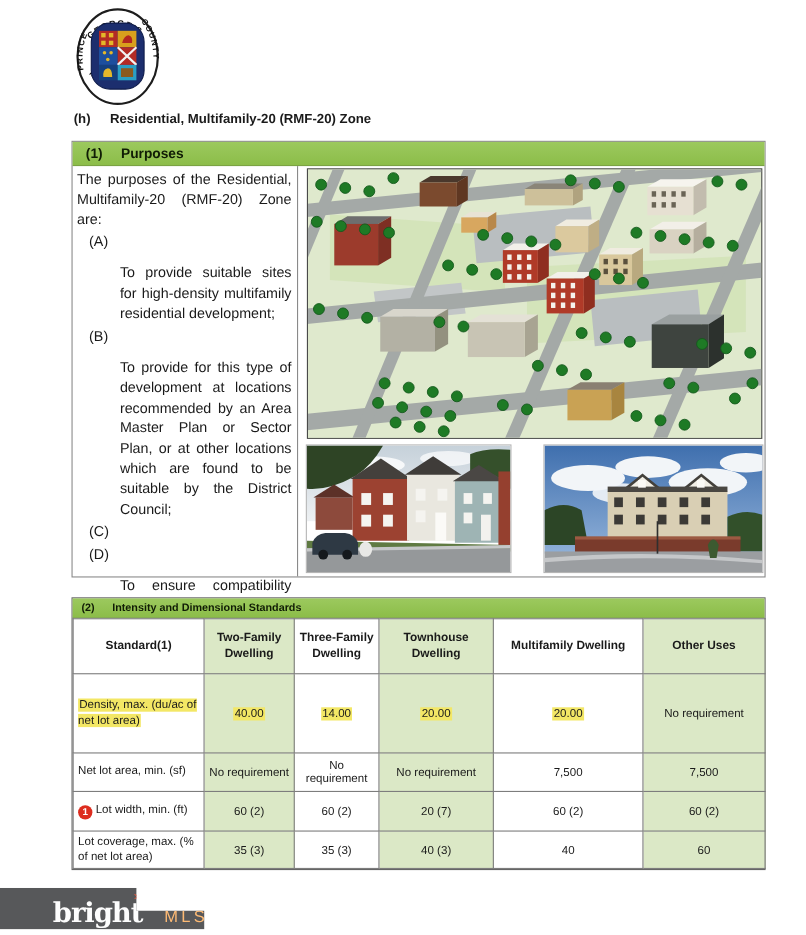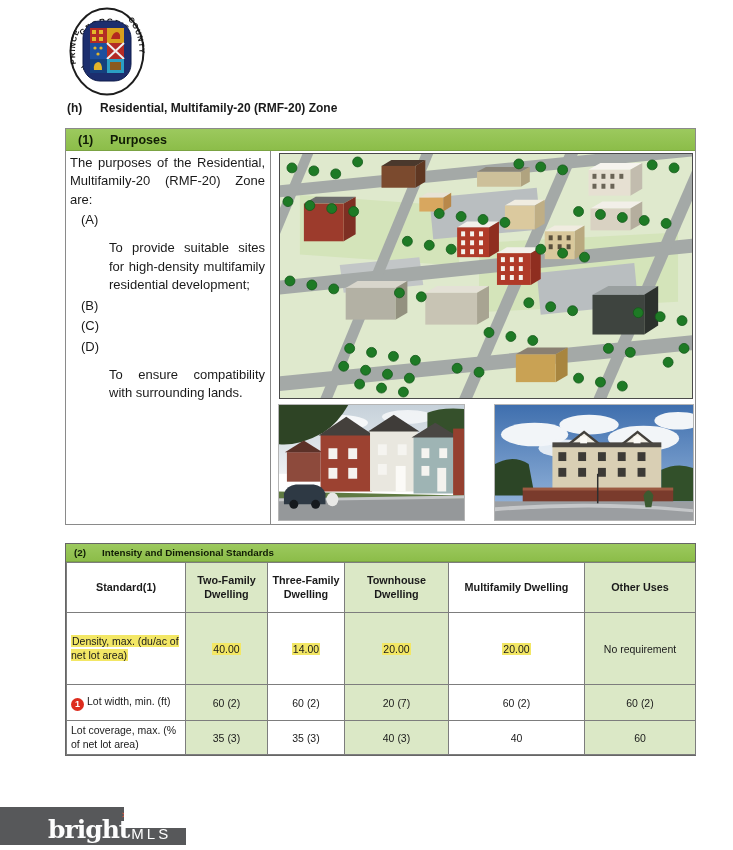--- a/index.html
+++ b/index.html
@@ -52,21 +52,21 @@
             margin-right:3px; vertical-align:-2px; }
 
   
   .watermark { position:absolute; left:0; top:807px; width:186px; height:38px; background:#57585a;
                clip-path:polygon(0 0,124px 0,124px 21px,186px 21px,186px 38px,0 38px);
                display:flex; align-items:flex-end; padding:0 0 3px 8px; }
   .wm-bright { font-family:"DejaVu Serif", serif; font-weight:bold; font-size:25px;
                line-height:1; color:#fdfdfd; position:relative; letter-spacing:-1px;margin-left:40px; }
   .wm-star { position:absolute; top:-7px; right:-1px; font-size:11px; color:#e4573d; letter-spacing:0; }
   .wm-tm { position:absolute; top:-9px; right:-9px; font-size:6px; color:#cfd0d2; letter-spacing:0; }
-  .wm-mls { font-size:15px; color:#ffffff; letter-spacing:3px; margin-left:2px; line-height:1.1;text-align:right; }
+  .wm-mls { font-size:15px; color:#fdba74; letter-spacing:3px; margin-left:20px; line-height:1.1;text-align:right; }
 </style>
 </head>
 <body>
 
 <svg class="seal" viewBox="0 0 76 89">
   <ellipse cx="38" cy="44.5" rx="36.5" ry="43" fill="#ffffff" stroke="#1d1d1d" stroke-width="2"></ellipse>
   <defs>
     <path id="arcTop" d="M 11,31 Q 38,3 65,31" fill="none"></path>
     <path id="arcBot" d="M 9,57 Q 38,91 67,57" fill="none"></path>
     <path id="arcL" d="M 8,62 Q 1,31 19,11" fill="none"></path>
@@ -119,20 +119,21 @@
   <div class="purposes-body">
     <div class="purposes-text">
       <div>The purposes of the Residential, Multifamily-20 (RMF-20) Zone are:</div>
       <div class="p-items">
         <div class="p-item">
           <span class="lbl">(A)</span>
           <span class="txt">To provide suitable sites for high-density multifamily residential development;</span>
         </div>
         <div class="p-item">
           <span class="lbl">(B)</span>
+          <span class="txt">To provide for this type of development at locations recommended by an Area Master Plan or Sector Plan, or at other locations which are found to be suitable by the District Council;</span>
         </div>
         <div class="p-item">
           <span class="lbl">(C)</span>
         </div>
         <div class="p-item">
           <span class="lbl">(D)</span>
           <span class="txt">To ensure compatibility with surrounding lands.</span>
         </div>
       </div>
     </div>
@@ -460,20 +461,28 @@
       <th class="cg">Other Uses</th>
     </tr>
     <tr class="r-density">
       <td class="lab"><mark>Density, max. (du/ac of net lot area)</mark></td>
       <td class="val cg"><mark>40.00</mark></td>
       <td class="val"><mark>14.00</mark></td>
       <td class="val cg"><mark>20.00</mark></td>
       <td class="val"><mark>20.00</mark></td>
       <td class="val cg">No requirement</td>
     </tr>
+    <tr class="r-netlot">
+      <td class="lab">Net lot area, min. (sf)</td>
+      <td class="val cg">No requirement</td>
+      <td class="val">No requirement</td>
+      <td class="val cg">No requirement</td>
+      <td class="val">7,500</td>
+      <td class="val cg">7,500</td>
+    </tr>
     <tr class="r-width">
       <td class="lab"><span class="marker">1</span><span>Lot width, min. (ft)</span></td>
       <td class="val cg">60 (2)</td>
       <td class="val">60 (2)</td>
       <td class="val cg">20 (7)</td>
       <td class="val">60 (2)</td>
       <td class="val cg">60 (2)</td>
     </tr>
     <tr class="r-cover">
       <td class="lab">Lot coverage, max. (% of net lot area)</td>

